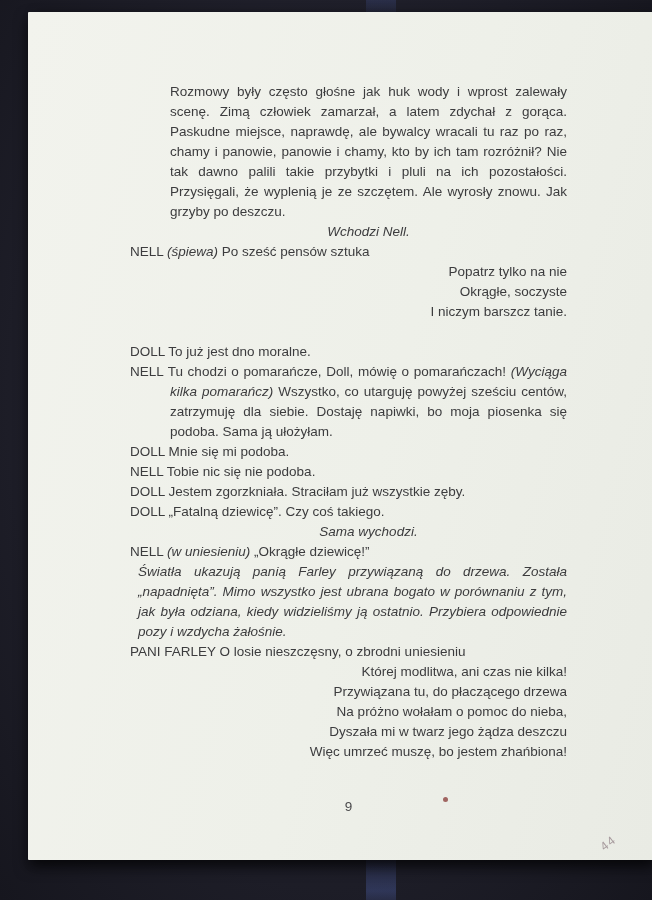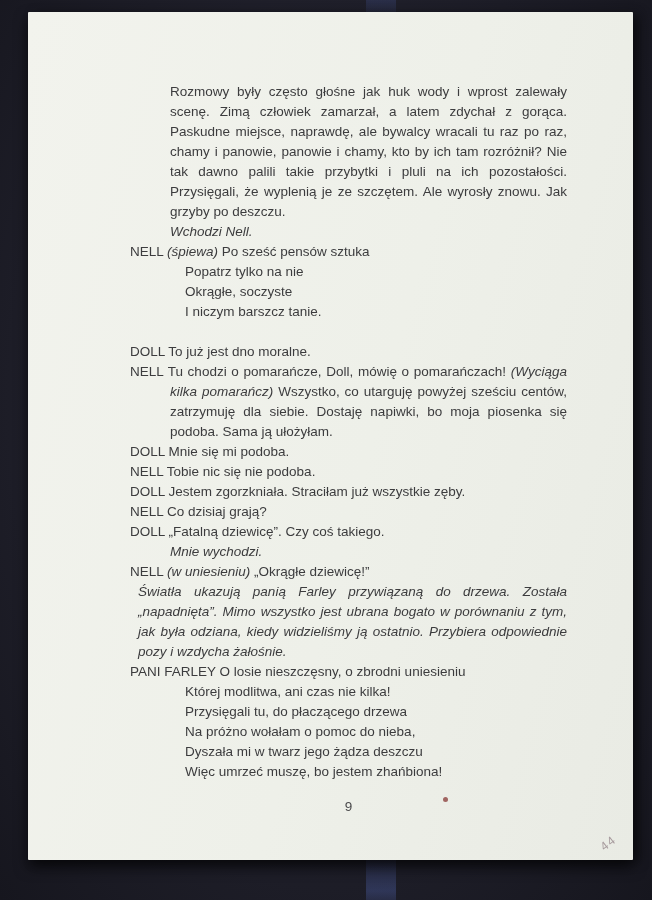--- a/index.html
+++ b/index.html
@@ -12,30 +12,31 @@
     position:absolute;left:366px;top:0;width:30px;height:900px;z-index:0;pointer-events:none;
     background:linear-gradient(to bottom,
       rgba(90,115,210,0.18) 0%, rgba(90,115,210,0.0) 3%,
       rgba(0,0,0,0) 93%, rgba(95,120,215,0.28) 99%, rgba(95,120,215,0.18) 100%);
   }
   .page{
     position:absolute;left:28px;top:12px;width:605px;height:848px;z-index:1;
     background:linear-gradient(105deg,#f2f3ed 0%,#eef0e9 55%,#e9ebe4 100%);
     box-shadow:0 7px 14px rgba(0,0,0,0.6), 7px 2px 12px rgba(0,0,0,0.35);
     border-radius:1px;
+    padding-left:20px;
   }
   .text{
     position:absolute;left:102px;top:70px;width:437px;
     font-size:13.5px;line-height:20px;color:#3c3c3e;
   }
   .blk{text-align:justify;}
   .blk.cont{margin-left:40px;}
   .blk.speech{padding-left:40px;text-indent:-40px;}
-  .blk.verse{margin-left:55px;text-align:left;}
-  .blk.stage-indent{margin-left:40px;font-style:italic;text-align:left;}
+  .blk.verse{margin-left:55px;text-align:right;}
+  .blk.stage-indent{margin-left:40px;font-style:italic;text-align:center;}
   .blk.stage-full{font-style:italic;margin-left:8px;}
   .blk.gap{height:20px;}
   .it{font-style:italic;}
   .page-number{
     position:absolute;left:102px;top:787px;width:437px;text-align:center;
     font-size:13.5px;color:#4b4b4d;
   }
   .red-mark{
     position:absolute;left:415px;top:785px;width:5px;height:5px;border-radius:50%;
     background:#8e4340;opacity:0.8;filter:blur(0.4px);
@@ -57,28 +58,27 @@
       <div class="blk speech"><span>NELL </span><span class="it">(śpiewa)</span><span> Po sześć pensów sztuka</span></div>
       <div class="blk verse"><span>Popatrz tylko na nie</span></div>
       <div class="blk verse"><span>Okrągłe, soczyste</span></div>
       <div class="blk verse"><span>I niczym barszcz tanie.</span></div>
       <div class="blk gap">&nbsp;</div>
       <div class="blk speech"><span>DOLL To już jest dno moralne.</span></div>
       <div class="blk speech"><span>NELL Tu chodzi o pomarańcze, Doll, mówię o pomarańczach! </span><span class="it">(Wyciąga kilka pomarańcz)</span><span> Wszystko, co utarguję powyżej sześciu centów, zatrzymuję dla siebie. Dostaję napiwki, bo moja piosenka się podoba. Sama ją ułożyłam.</span></div>
       <div class="blk speech"><span>DOLL Mnie się mi podoba.</span></div>
       <div class="blk speech"><span>NELL Tobie nic się nie podoba.</span></div>
       <div class="blk speech"><span>DOLL Jestem zgorzkniała. Straciłam już wszystkie zęby.</span></div>
-      <div class="blk speech"><span>NELL Co dzisiaj grają?</span></div>
       <div class="blk speech"><span>DOLL „Fatalną dziewicę”. Czy coś takiego.</span></div>
-      <div class="blk stage-indent"><span class="it">Mnie wychodzi.</span></div>
+      <div class="blk stage-indent"><span class="it">Sama wychodzi.</span></div>
       <div class="blk speech"><span>NELL </span><span class="it">(w uniesieniu)</span><span> „Okrągłe dziewicę!”</span></div>
       <div class="blk stage-full"><span class="it">Światła ukazują panią Farley przywiązaną do drzewa. Została „napadnięta”. Mimo wszystko jest ubrana bogato w porównaniu z tym, jak była odziana, kiedy widzieliśmy ją ostatnio. Przybiera odpowiednie pozy i wzdycha żałośnie.</span></div>
       <div class="blk speech"><span>PANI FARLEY O losie nieszczęsny, o zbrodni uniesieniu</span></div>
       <div class="blk verse"><span>Której modlitwa, ani czas nie kilka!</span></div>
-      <div class="blk verse"><span>Przysięgali tu, do płaczącego drzewa</span></div>
+      <div class="blk verse"><span>Przywiązana tu, do płaczącego drzewa</span></div>
       <div class="blk verse"><span>Na próżno wołałam o pomoc do nieba,</span></div>
       <div class="blk verse"><span>Dyszała mi w twarz jego żądza deszczu</span></div>
       <div class="blk verse"><span>Więc umrzeć muszę, bo jestem zhańbiona!</span></div>
     </div>
   <div class="page-number">9</div>
   <div class="red-mark"></div>
   <div class="handwritten">44</div>
 </div>
 
 </body></html>

